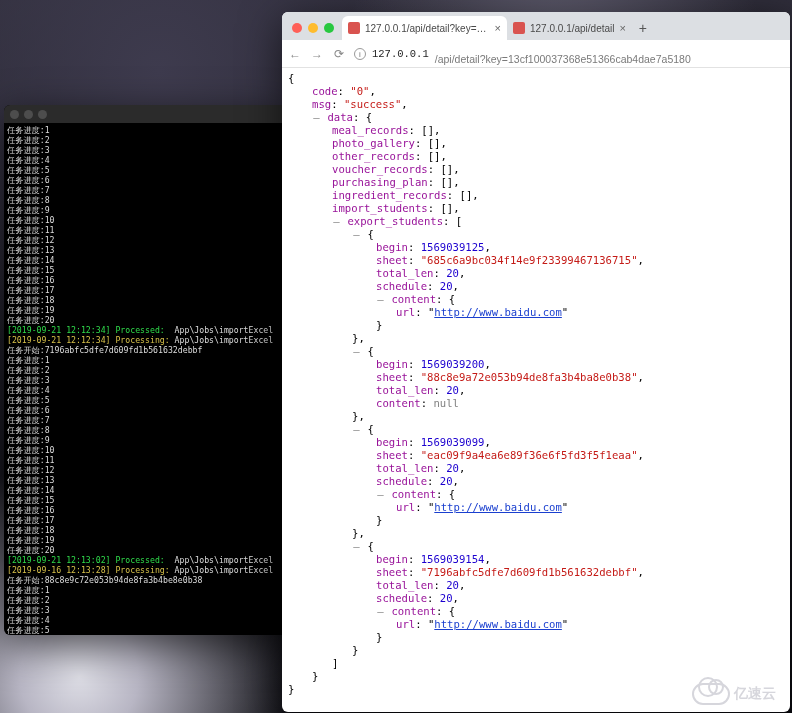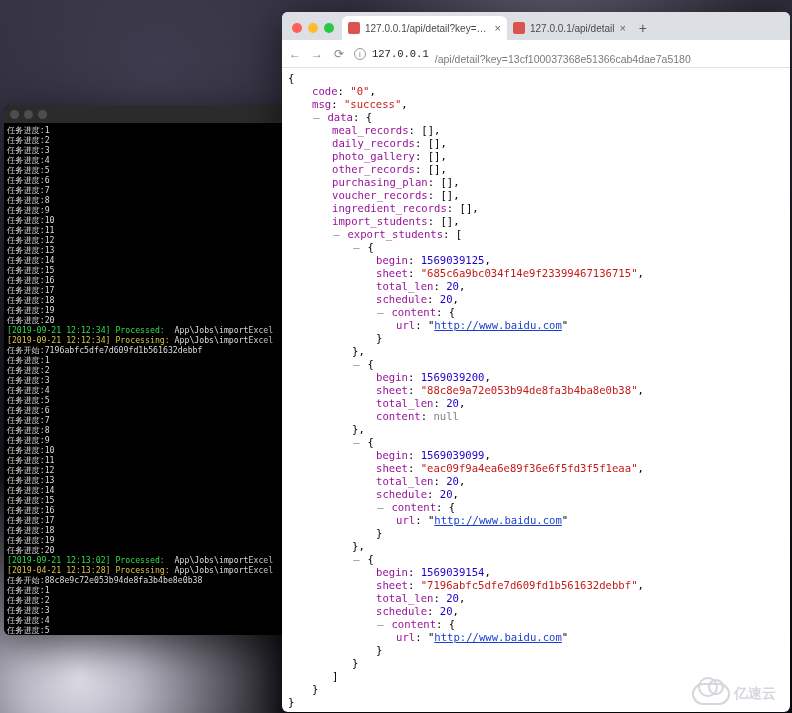--- a/index.html
+++ b/index.html
@@ -183,21 +183,21 @@
 <span class="t-white">任务进度:12</span>
 <span class="t-white">任务进度:13</span>
 <span class="t-white">任务进度:14</span>
 <span class="t-white">任务进度:15</span>
 <span class="t-white">任务进度:16</span>
 <span class="t-white">任务进度:17</span>
 <span class="t-white">任务进度:18</span>
 <span class="t-white">任务进度:19</span>
 <span class="t-white">任务进度:20</span>
 <span class="t-green">[2019-09-21 12:13:02] Processed:</span>  <span class="t-white">App\Jobs\importExcel</span>
-<span class="t-yellow">[2019-04-21 12:13:28] Processing:</span> <span class="t-white">App\Jobs\importExcel</span>
+<span class="t-yellow">[2019-09-16 12:13:28] Processing:</span> <span class="t-white">App\Jobs\importExcel</span>
 <span class="t-white">任务开始:88c8e9c72e053b94de8fa3b4be8e0b38</span>
 <span class="t-white">任务进度:1</span>
 <span class="t-white">任务进度:2</span>
 <span class="t-white">任务进度:3</span>
 <span class="t-white">任务进度:4</span>
 <span class="t-white">任务进度:5</span></div>
 </div>
 
 <div class="browser">
   <div class="br-tabstrip">
@@ -229,25 +229,24 @@
         <span class="path">/api/detail?key=13cf100037368e51366cab4dae7a5180</span>
     </div>
   </div>
 
   <div class="br-content" id="json-view">
       <span class="ln ind0"><span class="j-punc">{</span></span>
       <span class="ln ind1"><span class="j-key">code</span><span class="j-punc">: </span><span class="j-str">"0"</span><span class="j-punc">,</span></span>
       <span class="ln ind1"><span class="j-key">msg</span><span class="j-punc">: </span><span class="j-str">"success"</span><span class="j-punc">,</span></span>
       <span class="ln ind1"><span class="toggle">–</span> <span class="j-key">data</span><span class="j-punc">: </span><span class="j-punc">{</span></span>
       <span class="ln ind2"><span class="j-key">meal_records</span><span class="j-punc">: </span><span class="j-punc">[],</span></span>
-      <span class="ln ind2"><span class="j-key">daily_records</span><span class="j-punc">: </span><span class="j-punc">[],</span></span>
       <span class="ln ind2"><span class="j-key">photo_gallery</span><span class="j-punc">: </span><span class="j-punc">[],</span></span>
       <span class="ln ind2"><span class="j-key">other_records</span><span class="j-punc">: </span><span class="j-punc">[],</span></span>
+      <span class="ln ind2"><span class="j-key">voucher_records</span><span class="j-punc">: </span><span class="j-punc">[],</span></span>
       <span class="ln ind2"><span class="j-key">purchasing_plan</span><span class="j-punc">: </span><span class="j-punc">[],</span></span>
-      <span class="ln ind2"><span class="j-key">voucher_records</span><span class="j-punc">: </span><span class="j-punc">[],</span></span>
       <span class="ln ind2"><span class="j-key">ingredient_records</span><span class="j-punc">: </span><span class="j-punc">[],</span></span>
       <span class="ln ind2"><span class="j-key">import_students</span><span class="j-punc">: </span><span class="j-punc">[],</span></span>
       <span class="ln ind2"><span class="toggle">–</span> <span class="j-key">export_students</span><span class="j-punc">: </span><span class="j-punc">[</span></span>
       <span class="ln ind3"><span class="toggle">–</span> <span class="j-punc">{</span></span>
       <span class="ln ind4"><span class="j-key">begin</span><span class="j-punc">: </span><span class="j-num">1569039125</span><span class="j-punc">,</span></span>
       <span class="ln ind4"><span class="j-key">sheet</span><span class="j-punc">: </span><span class="j-str">"685c6a9bc034f14e9f23399467136715"</span><span class="j-punc">,</span></span>
       <span class="ln ind4"><span class="j-key">total_len</span><span class="j-punc">: </span><span class="j-num">20</span><span class="j-punc">,</span></span>
       <span class="ln ind4"><span class="j-key">schedule</span><span class="j-punc">: </span><span class="j-num">20</span><span class="j-punc">,</span></span>
       <span class="ln ind4"><span class="toggle">–</span> <span class="j-key">content</span><span class="j-punc">: </span><span class="j-punc">{</span></span>
       <span class="ln ind5"><span class="j-key">url</span><span class="j-punc">: </span><span class="j-punc">"</span><a class="j-link" href="#">http://www.baidu.com</a><span class="j-punc">"</span></span>

